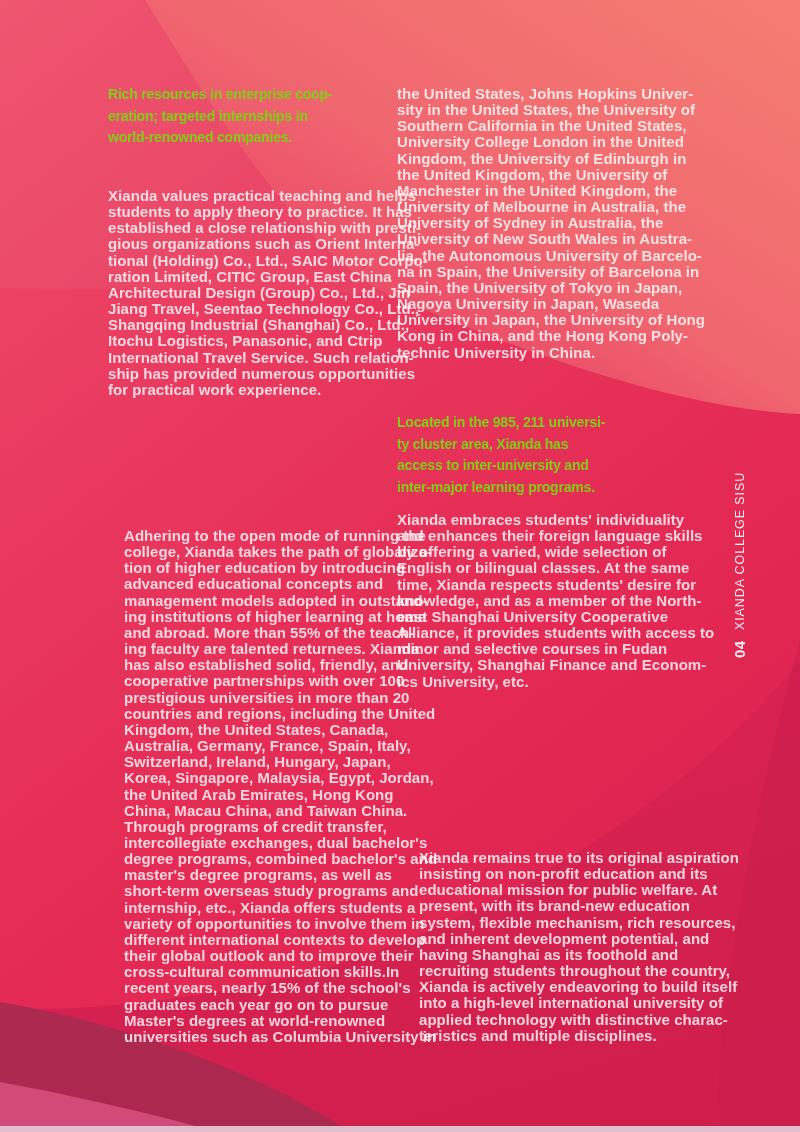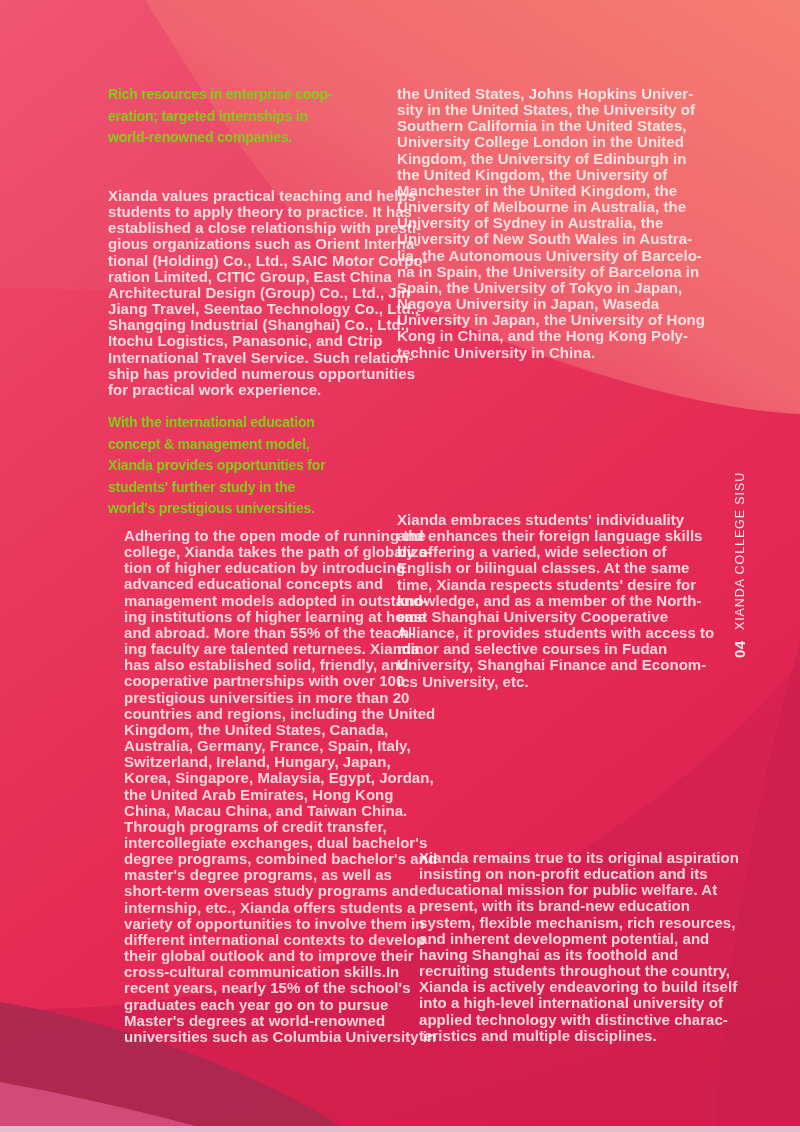--- a/index.html
+++ b/index.html
@@ -94,25 +94,20 @@
 tional (Holding) Co., Ltd., SAIC Motor Corpo-
 ration Limited, CITIC Group, East China
 Architectural Design (Group) Co., Ltd., Jin
 Jiang Travel, Seentao Technology Co., Ltd.,
 Shangqing Industrial (Shanghai) Co., Ltd.,
 Itochu Logistics, Panasonic, and Ctrip
 International Travel Service. Such relation-
 ship has provided numerous opportunities
 for practical work experience.</div>
 
-  <div class="col-block heading" style="left:108px; top:412px;">With the international education
-concept &amp; management model,
-Xianda provides opportunities for
-students' further study in the
-world's prestigious universities.</div>
 
   <div class="col-block body-text" style="left:108px; top:528px;margin-left:16px;">Adhering to the open mode of running the
 college, Xianda takes the path of globaliza-
 tion of higher education by introducing
 advanced educational concepts and
 management models adopted in outstand-
 ing institutions of higher learning at home
 and abroad. More than 55% of the teach-
 ing faculty are talented returnees. Xianda
 has also established solid, friendly, and
@@ -151,20 +146,24 @@
 University of Sydney in Australia, the
 University of New South Wales in Austra-
 lia, the Autonomous University of Barcelo-
 na in Spain, the University of Barcelona in
 Spain, the University of Tokyo in Japan,
 Nagoya University in Japan, Waseda
 University in Japan, the University of Hong
 Kong in China, and the Hong Kong Poly-
 technic University in China.</div>
 
+  <div class="col-block heading" style="left:397px; top:412px;">Located in the 985, 211 universi-
+ty cluster area, Xianda has
+access to inter-university and
+inter-major learning programs.</div>
 
   <div class="col-block body-text" style="left:397px; top:512px;">Xianda embraces students' individuality
 and enhances their foreign language skills
 by offering a varied, wide selection of
 English or bilingual classes. At the same
 time, Xianda respects students' desire for
 knowledge, and as a member of the North-
 east Shanghai University Cooperative
 Alliance, it provides students with access to
 minor and selective courses in Fudan

